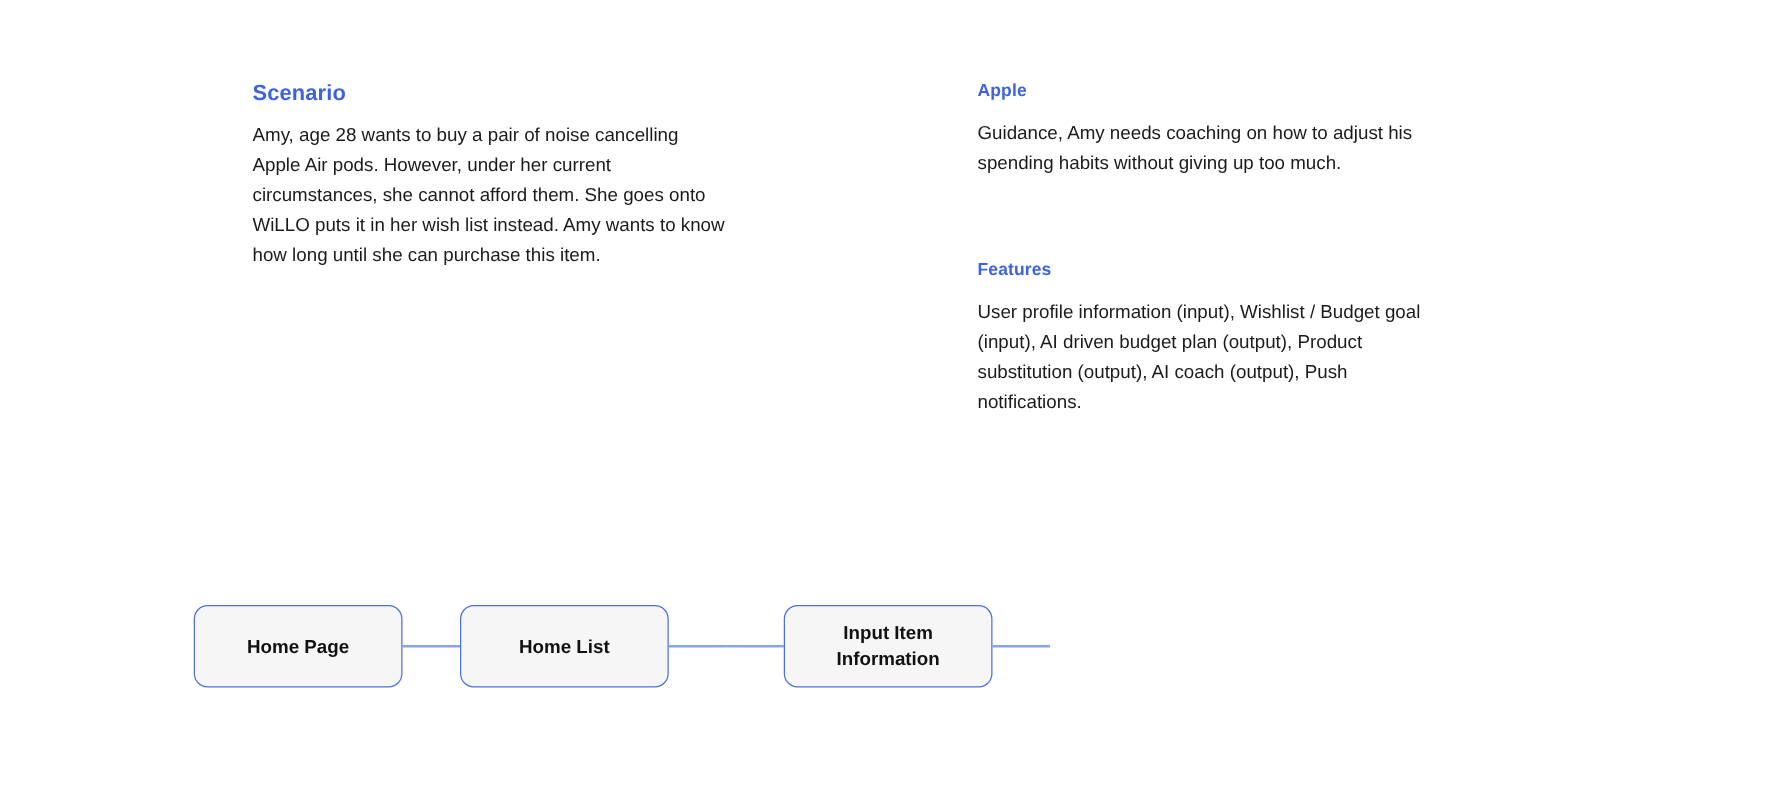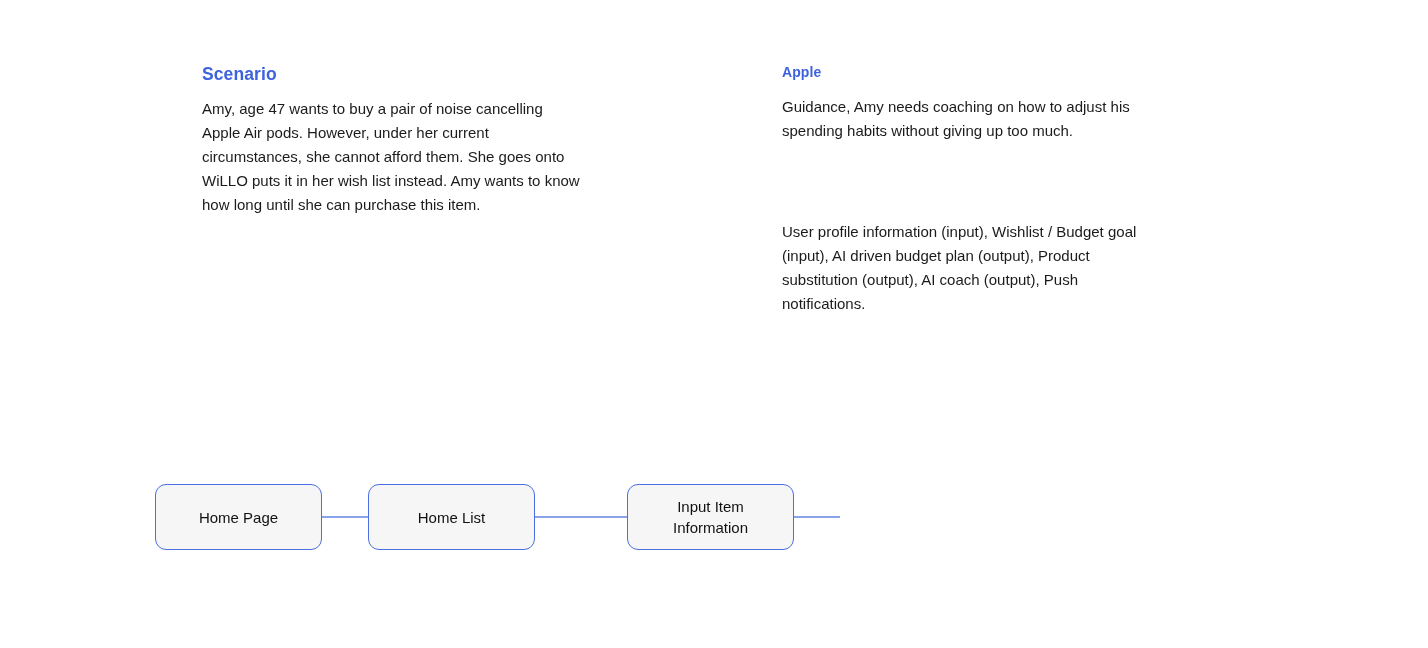--- a/index.html
+++ b/index.html
@@ -54,20 +54,21 @@
 
   
   #userflow-block { left: 155px; top: 441px; width: 1200px; }
 
   .flow-row {
     position: absolute;
     left: 155px;
     top: 484px;
     display: flex;
     align-items: center;
+    font-weight: bold;
   }
 
   .flow-node {
     width: 167px;
     height: 66px;
     box-sizing: border-box;
     border: 1.6px solid #4c6fe3;
     border-radius: 11px;
     background: #f6f6f6;
     display: flex;
@@ -88,29 +89,30 @@
     flex: none;
   }
 </style>
 </head>
 <body>
 
 <div class="canvas">
 
   <div class="block" id="scenario-block">
     <h2 class="heading lg">Scenario</h2>
-    <p class="body-text">Amy, age 47 wants to buy a pair of noise cancelling Apple Air pods. However, under her current circumstances, she cannot afford them. She goes onto WiLLO puts it in her wish list instead. Amy wants to know how long until she can purchase this item.</p>
+    <p class="body-text">Amy, age 28 wants to buy a pair of noise cancelling Apple Air pods. However, under her current circumstances, she cannot afford them. She goes onto WiLLO puts it in her wish list instead. Amy wants to know how long until she can purchase this item.</p>
   </div>
 
   <div class="block" id="needs-block">
     <h2 class="heading sm">Apple</h2>
     <p class="body-text">Guidance, Amy needs coaching on how to adjust his spending habits without giving up too much.</p>
   </div>
 
   <div class="block" id="features-block">
+    <h2 class="heading sm">Features</h2>
     <p class="body-text">User profile information (input), Wishlist / Budget goal (input), AI driven budget plan (output), Product substitution (output), AI coach (output), Push notifications.</p>
   </div>
 
 
   <div class="flow-row">
     <div class="flow-node">Home Page</div>
     <div class="flow-connector"></div>
     <div class="flow-node">Home List</div>
     <div class="flow-connector"></div>
     <div class="flow-connector"></div>

